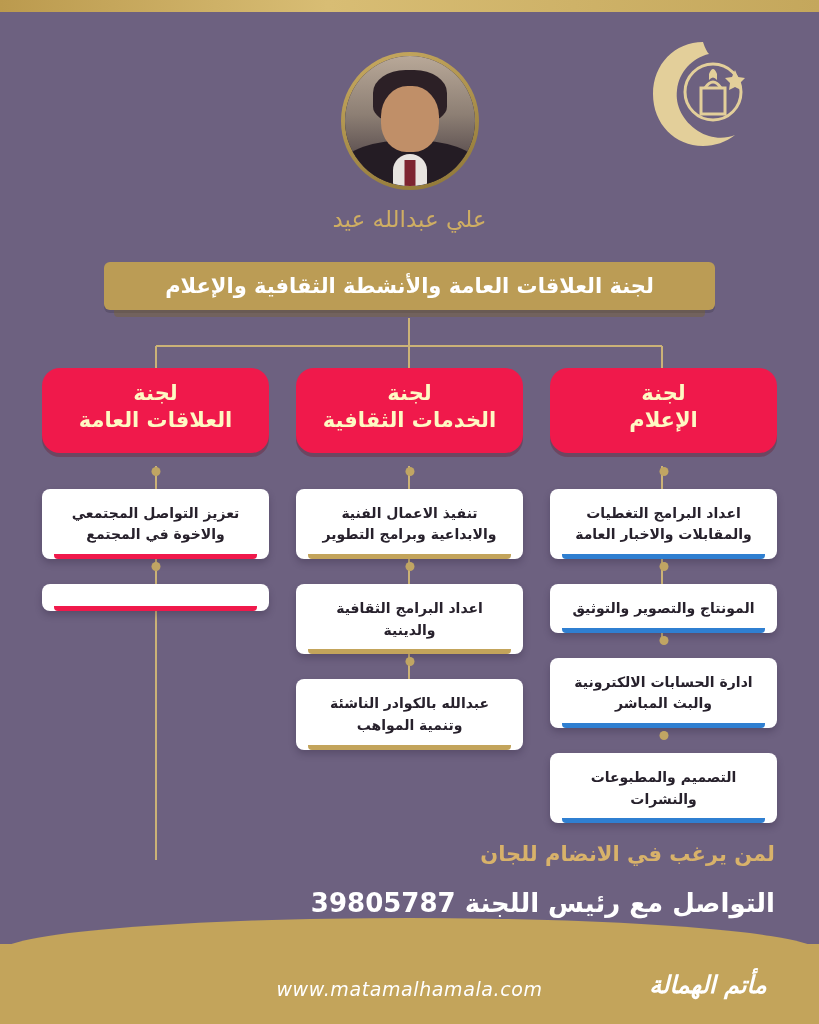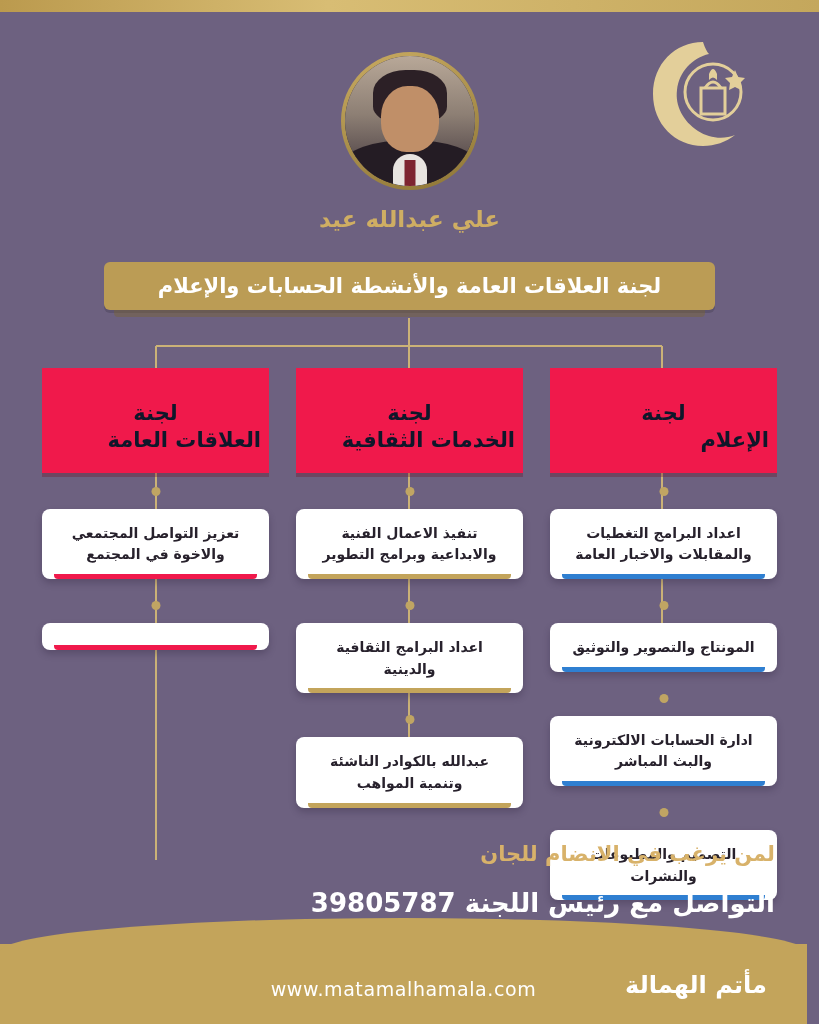--- a/index.html
+++ b/index.html
@@ -100,21 +100,21 @@
   }
 
   
   .person-name {
     position: absolute;
     top: 206px;
     left: 0; right: 0;
     text-align: center;
     color: #cfae63;
     font-size: 23px;
-    font-weight: bold;
+    font-weight: normal;
     letter-spacing: 0.5px;
   }
 
   
   .banner {
     position: absolute;
     top: 262px;
     left: 104px;
     width: 611px;
     height: 48px;
@@ -155,40 +155,40 @@
     width: 735px;
     display: flex;
     flex-direction: row;
     justify-content: space-between;
     gap: 16px;
   }
   .column { width: 227px; }
 
   .col-head {
     background: #f0194b;
-    border-radius: 0;
-    color: #0f172a;
+    border-radius: 18px;
+    color: #fef9c3;
     text-align: center;
     font-size: 21px;
     font-weight: bold;
     line-height: 1.3;
-    padding: 32px 8px 18px;
+    padding: 12px 8px 18px;
     position: relative;
     box-shadow: 0 4px 0 rgba(110,20,40,0.35);
   }
-  .col-head .l2 { display: block; text-align: right; }
+  .col-head .l2 { display: block; }
 
   .cards { margin-top: 36px; }
 
   .card {
     position: relative;
     background: #ffffff;
     border-radius: 8px;
     padding: 14px 16px 13px;
-    margin-bottom: 44px;
+    margin-bottom: 25px;
     text-align: center;
     color: #27212c;
     font-size: 14px;
     line-height: 1.55;
     font-weight: bold;
     box-shadow: 0 4px 7px rgba(40,30,55,0.28);
   }
   .card .underline {
     position: absolute;
     left: 12px; right: 12px;
@@ -222,23 +222,24 @@
   }
   .cta .line2 {
     font-size: 26px;
     font-weight: bold;
     color: #ffffff;
   }
 
   
   .bottom-bar {
     position: absolute;
-    left: 0; right: 12px; bottom: 0;
+    left: 0; right: 0; bottom: 0;
     height: 80px;
     background: #c3a45b;
+    font-style: italic;
   }
   .bottom-bar .curve {
     position: absolute;
     top: -26px; left: 0; right: 0;
     height: 34px;
     background: #c3a45b;
     border-radius: 50% 50% 0 0 / 100% 100% 0 0;
   }
   .site-url {
     position: absolute;
@@ -286,21 +287,21 @@
     <div class="shoulders"></div>
     <div class="shirt"></div>
     <div class="tie"></div>
     <div class="hair"></div>
     <div class="face"></div>
   </div>
 </div>
 
 <div class="person-name">علي عبدالله عيد</div>
 
-<div class="banner">لجنة العلاقات العامة والأنشطة الحسابات والإعلام</div>
+<div class="banner">لجنة العلاقات العامة والأنشطة الثقافية والإعلام</div>
 
 <svg class="connectors" viewBox="0 0 819 1024">
   <g stroke="#cbb277" stroke-width="2" fill="none">
     <line x1="409" y1="318" x2="409" y2="346"></line>
     <line x1="156" y1="346" x2="662" y2="346"></line>
     <line x1="156" y1="346" x2="156" y2="372"></line>
     <line x1="409" y1="346" x2="409" y2="372"></line>
     <line x1="662" y1="346" x2="662" y2="372"></line>
     <line x1="156" y1="466" x2="156" y2="860"></line>
     <line x1="409" y1="466" x2="409" y2="740"></line>

